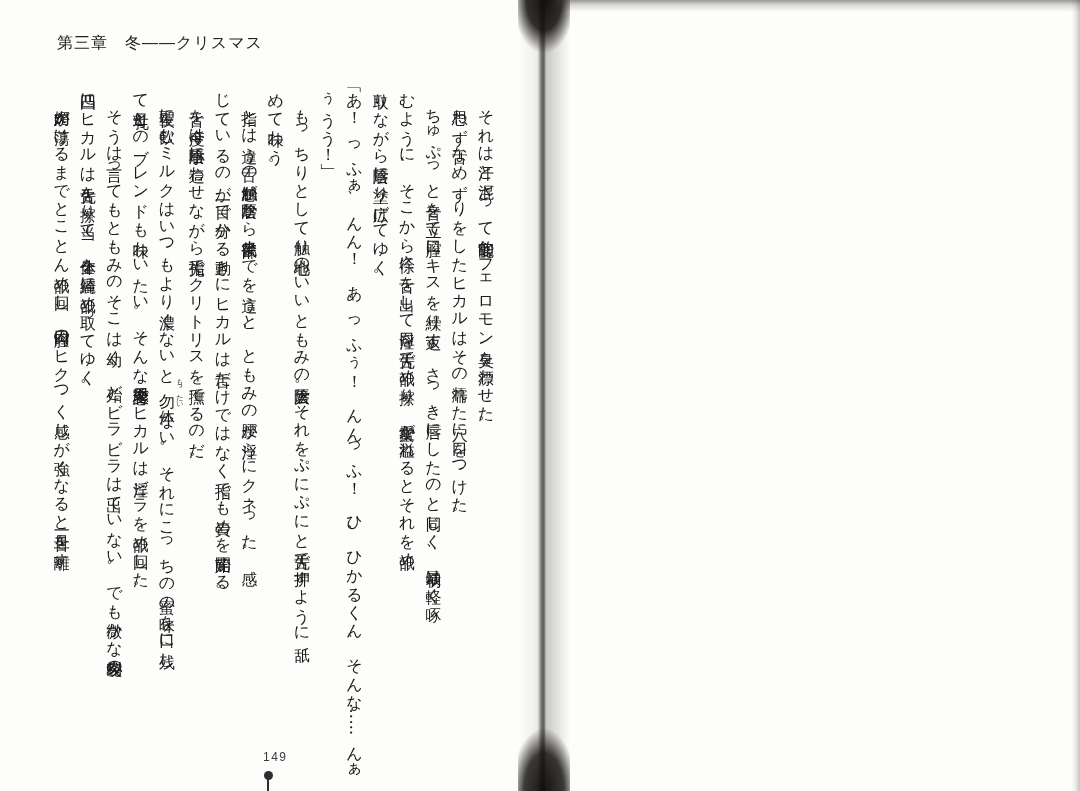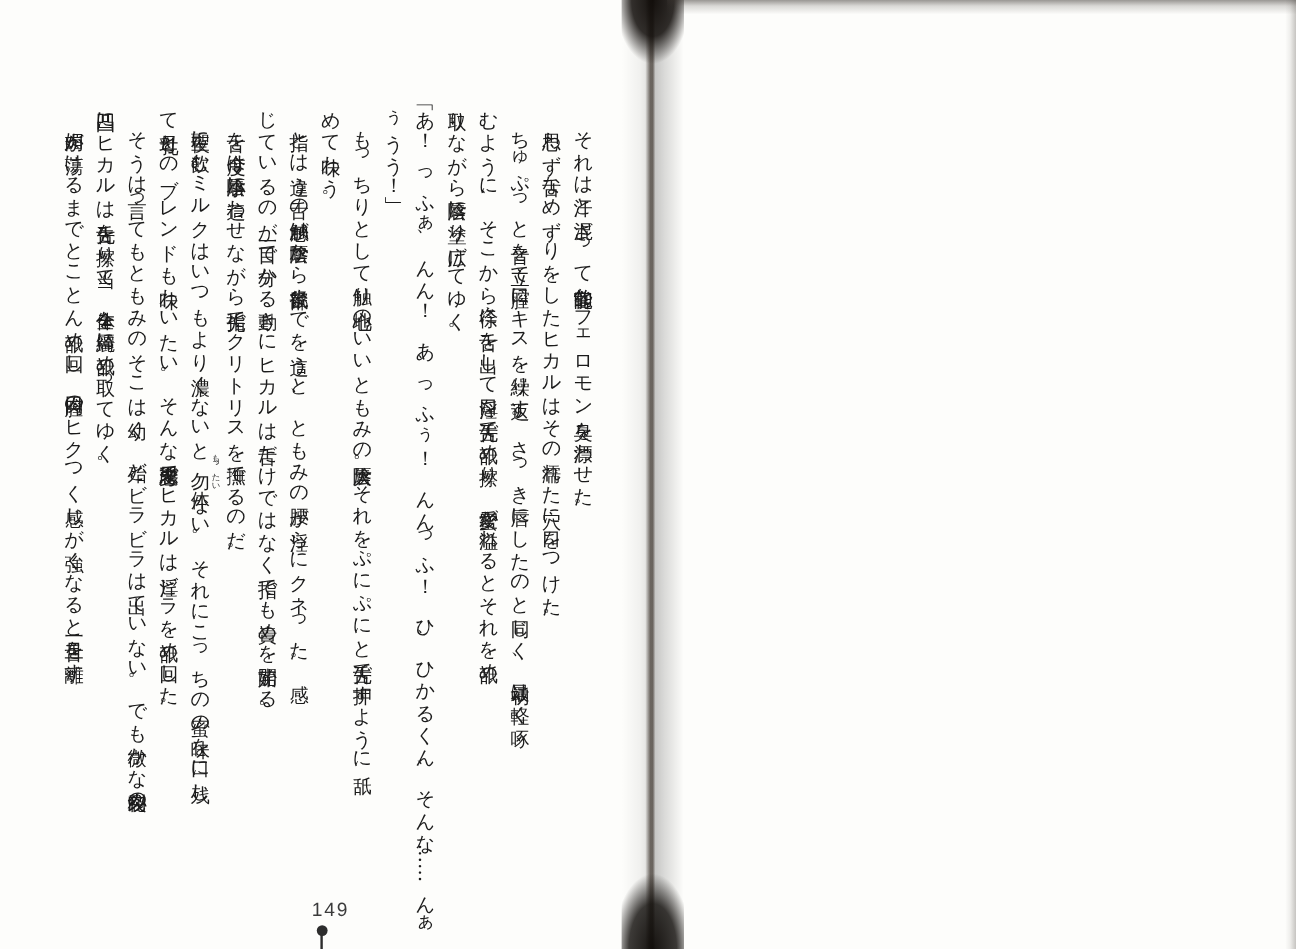--- a/index.html
+++ b/index.html
@@ -33,23 +33,23 @@
     line-height: 26.3px;
     color: #1b1b1b;
     letter-spacing: 0.2px;
   }
   #text-149 { left: 52px; }
   .tline { white-space: pre; }
   ruby rt { font-size: 7px; letter-spacing: 0; color: #2a2a2a; }
 
   .page-num {
     position: absolute; top: 750px; width: 44px;
-    text-align: right;
+    text-align: left;
     font-family: "Liberation Sans", sans-serif;
-    font-size: 16px; color: #3b3b3b; letter-spacing: 1.5px;
+    font-size: 12px; color: #3b3b3b; letter-spacing: 1.5px; margin-left: 16px;
   }
   #pagenum-149 { left: 247px; }
 
   .pin { position: absolute; width: 12px; }
   #pin-149 { left: 262px; top: 771px; }
   .pin-head {
     width: 9px; height: 9px; margin: 0 auto;
     background: #2d2d2d; border-radius: 50%;
   }
   .pin-stem {
@@ -71,20 +71,21 @@
   }
   #right-edge {
     position: absolute; right: 0; top: 0; width: 9px; height: 791px;
     background: linear-gradient(to left, rgba(70,64,58,0.30), rgba(70,64,58,0.08) 55%, rgba(0,0,0,0) 100%);
   }
 </style>
 </head>
 <body>
 
 <div class="page" id="page-left">
+  <div class="chapter-header">第三章　冬――クリスマス</div>
   <div class="vtext" id="text-149">
       <div class="tline">　それは汗と混ざって官能的なフェロモン臭を漂わせた。</div>
       <div class="tline">　思わず舌なめずりをしたヒカルはその濡れた穴に口をつけた。</div>
       <div class="tline">　ちゅぷっと音を立て膣口にキスを繰り返す。さっき唇にしたのと同じく、最初は軽く啄</div>
       <div class="tline">むように、そこから徐々に舌を出して淫口を舌先で舐め擦り、愛蜜が溢れるとそれを舐め</div>
       <div class="tline">取りながら陰唇に塗り広げてゆく。</div>
       <div class="tline">「あ！　っふぁ、んん！　あ、っふぅ！　んんっふ！　ひ、ひかるくん、そんな……んぁ</div>
       <div class="tline">ぅうう！」</div>
       <div class="tline">　もっちりとして触り心地のいいともみの大陰唇。それをぷにぷにと舌先で押すように舐</div>
       <div class="tline">めて味わう。</div>

